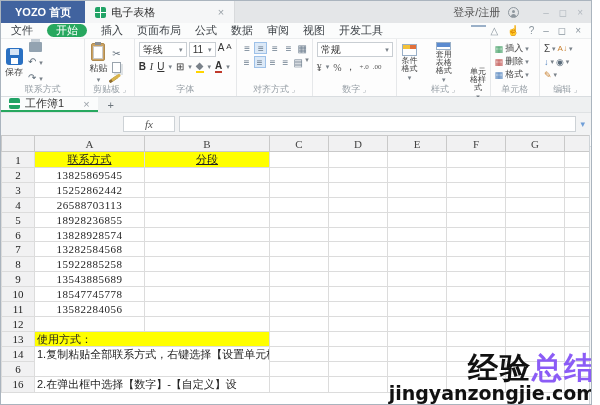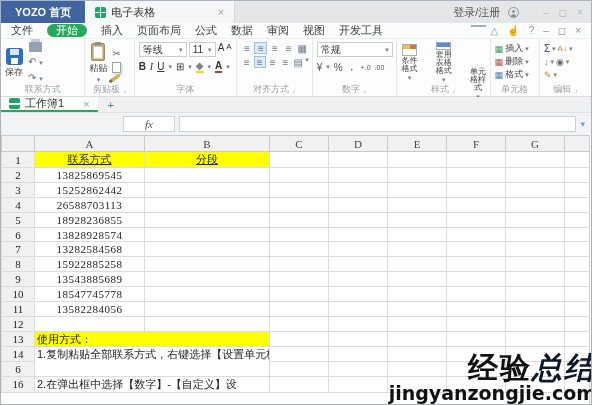--- a/index.html
+++ b/index.html
@@ -79,21 +79,21 @@
   td.phone { text-align:center; font-family:"Liberation Serif", serif; font-size:12px; letter-spacing:0.5px; }
   td.note { font-size:11px; color:#1e1e1e; white-space:normal; line-height:14.5px; vertical-align:top; }
   td.cap { text-align:center; font-size:12px; color:#222;text-decoration:underline; }
   .vscroll { position:absolute; top:0; right:0; width:12px; height:271px; background:#f4f5f6; border-left:1px solid #cfd4d8; }
   .vscroll .btn { height:12px; display:flex; align-items:center; justify-content:center; font-size:6px; color:#8d959c; border-bottom:1px solid #dadee1; background:#fbfbfc; }
   .vscroll .thumb { margin:2px 1px; height:46px; background:#fff; border:1px solid #c6cbd0; border-radius:2px; }
 
   
   .wm { position:absolute; right:5px; bottom:2px; text-align:right; z-index:6; pointer-events:none; }
   .wm .cn { font-size:30px; font-weight:900; letter-spacing:2px; color:#111; line-height:30px; font-family:"DejaVu Sans", sans-serif; }
-  .wm .cn .red { color:#0f172a;font-style:italic; }
+  .wm .cn .red { color:#8b5cf6; }
   .wm .site { font-size:19px; font-weight:bold; color:#111; line-height:21px; font-family:"DejaVu Sans", sans-serif;text-align:center; }
 </style>
 </head>
 <body>
 
 <div class="app">
 
   <div class="titlebar">
     <div class="tab-home">
         <span>YOZO 首页</span>
@@ -203,21 +203,21 @@
         <span class="alib">≡</span>
         <span class="alib on">≡</span>
         <span class="alib">≡</span>
         <span class="alib">≡</span>
         <span class="alib">▤</span>
           <span class="dd">▾</span>
       </div>
       <div class="glabel"><span>对齐方式</span> <span class="crn">⌟</span></div>
     </div>
 
-    <div class="rgroup" style="width:84px;">
+    <div class="rgroup" style="width:84px;font-family:Liberation Serif, serif;">
       <div class="combo" style="width:76px; margin-bottom:3px;">
         <span>常规</span>
           <span class="dd">▾</span>
       </div>
       <div style="display:flex; gap:4px; align-items:center; font-size:10px; color:#555;">
         <span>¥</span>
           <span class="dd">▾</span>
         <span>%</span>
         <span>，</span>
         <span style="font-size:7px;">+.0</span>

